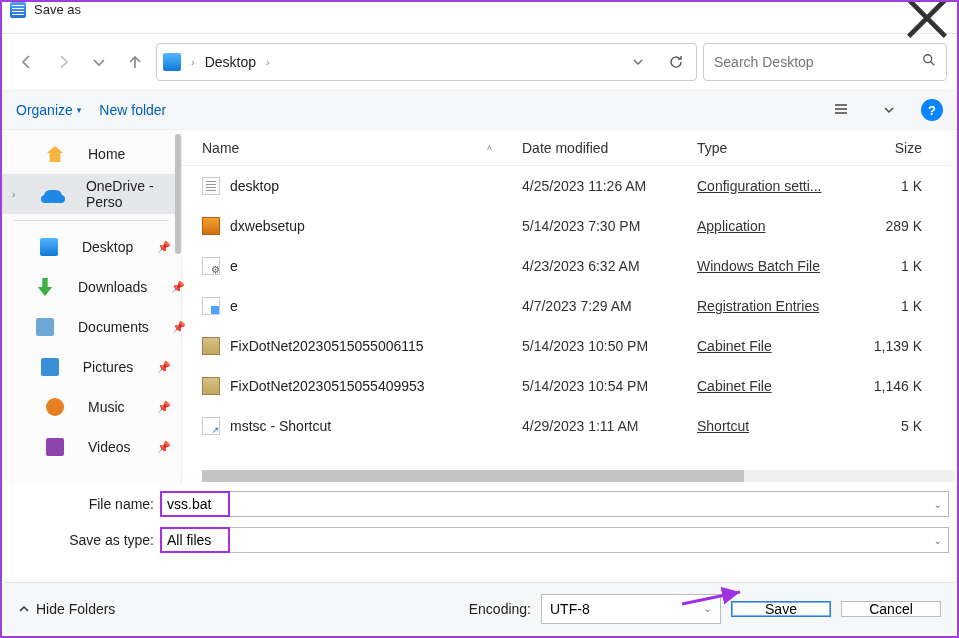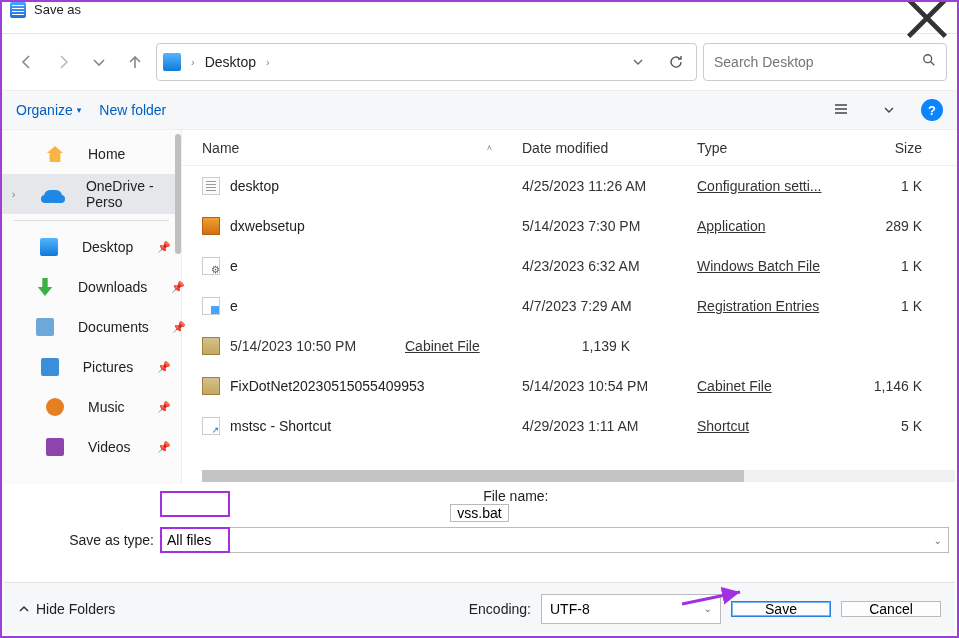--- a/index.html
+++ b/index.html
@@ -276,20 +276,21 @@
         </div>
         <div class="file-row">
           <span class="fico reg"></span>
           <span class="fname">e</span>
           <span class="fdate">4/7/2023 7:29 AM</span>
           <span class="ftype">Registration Entries</span>
           <span class="fsize">1 K</span>
         </div>
         <div class="file-row">
           <span class="fico cab"></span>
+          <span class="fname">FixDotNet20230515055006115</span>
           <span class="fdate">5/14/2023 10:50 PM</span>
           <span class="ftype">Cabinet File</span>
           <span class="fsize">1,139 K</span>
         </div>
         <div class="file-row">
           <span class="fico cab"></span>
           <span class="fname">FixDotNet20230515055409953</span>
           <span class="fdate">5/14/2023 10:54 PM</span>
           <span class="ftype">Cabinet File</span>
           <span class="fsize">1,146 K</span>
@@ -299,21 +300,21 @@
           <span class="fname">mstsc - Shortcut</span>
           <span class="fdate">4/29/2023 1:11 AM</span>
           <span class="ftype">Shortcut</span>
           <span class="fsize">5 K</span>
         </div>
       </div>
     <div class="hscroll"></div>
   </div>
 </div>
 
-<div class="formrow" style="position:relative;flex-direction:column;">
+<div class="formrow" style="position:relative;">
   <div class="flabel">File name:</div>
   <div class="ffield">
     <span>vss.bat</span>
     <span class="caret-dd">⌄</span>
   </div>
   <div class="highlight-box hl1" style="top:3px;"></div>
 </div>
 
 <div class="formrow" style="position:relative;">
   <div class="flabel">Save as type:</div>

